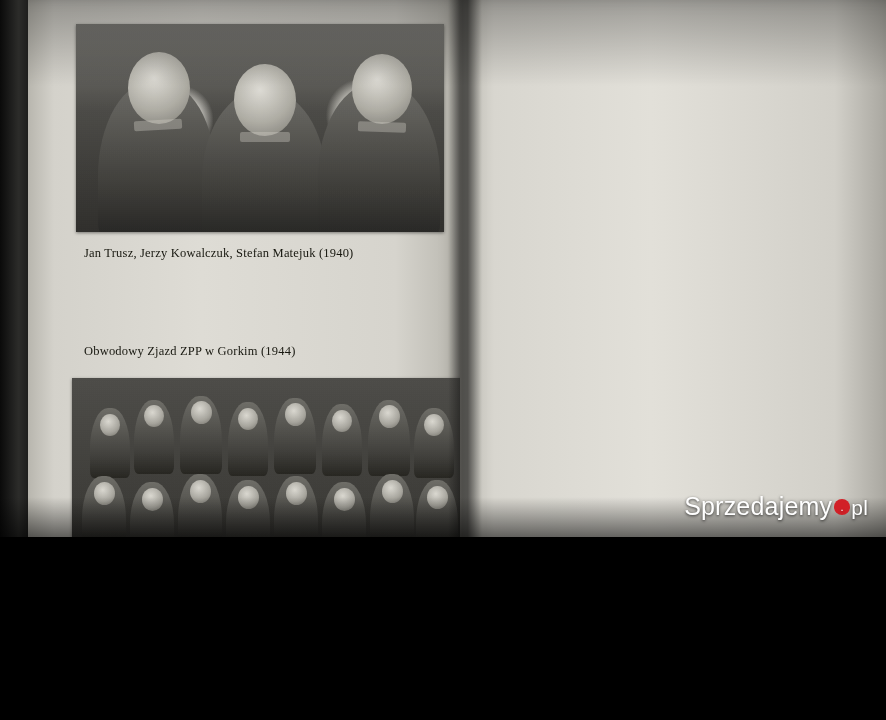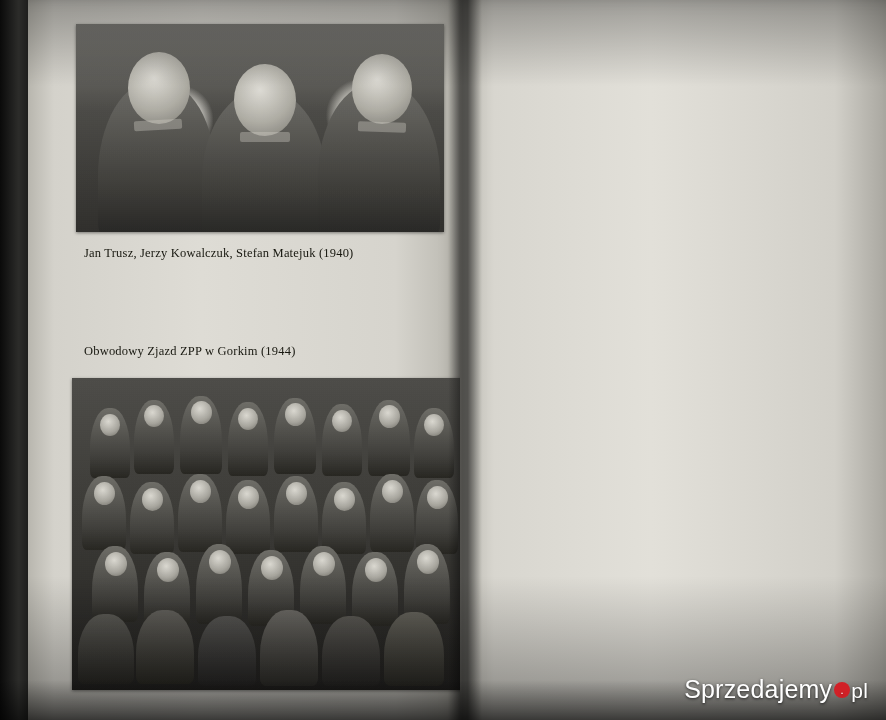--- a/index.html
+++ b/index.html
@@ -10,21 +10,21 @@
   body {
     width: 886px;
     height: 720px;
     overflow: hidden;
     font-family: "Liberation Serif", serif;
   }
 
   .photo-scene {
     position: relative;
     width: 886px;
-    height: 720px;
+    height: 537px;
     background: #a16207;
     overflow: hidden;
   }
 
   
   .backdrop {
     position: absolute;
     inset: 0;
     background:
       radial-gradient(ellipse at 50% 40%, #3a3a38 0%, #1d1d1c 60%, #0d0d0d 100%);

